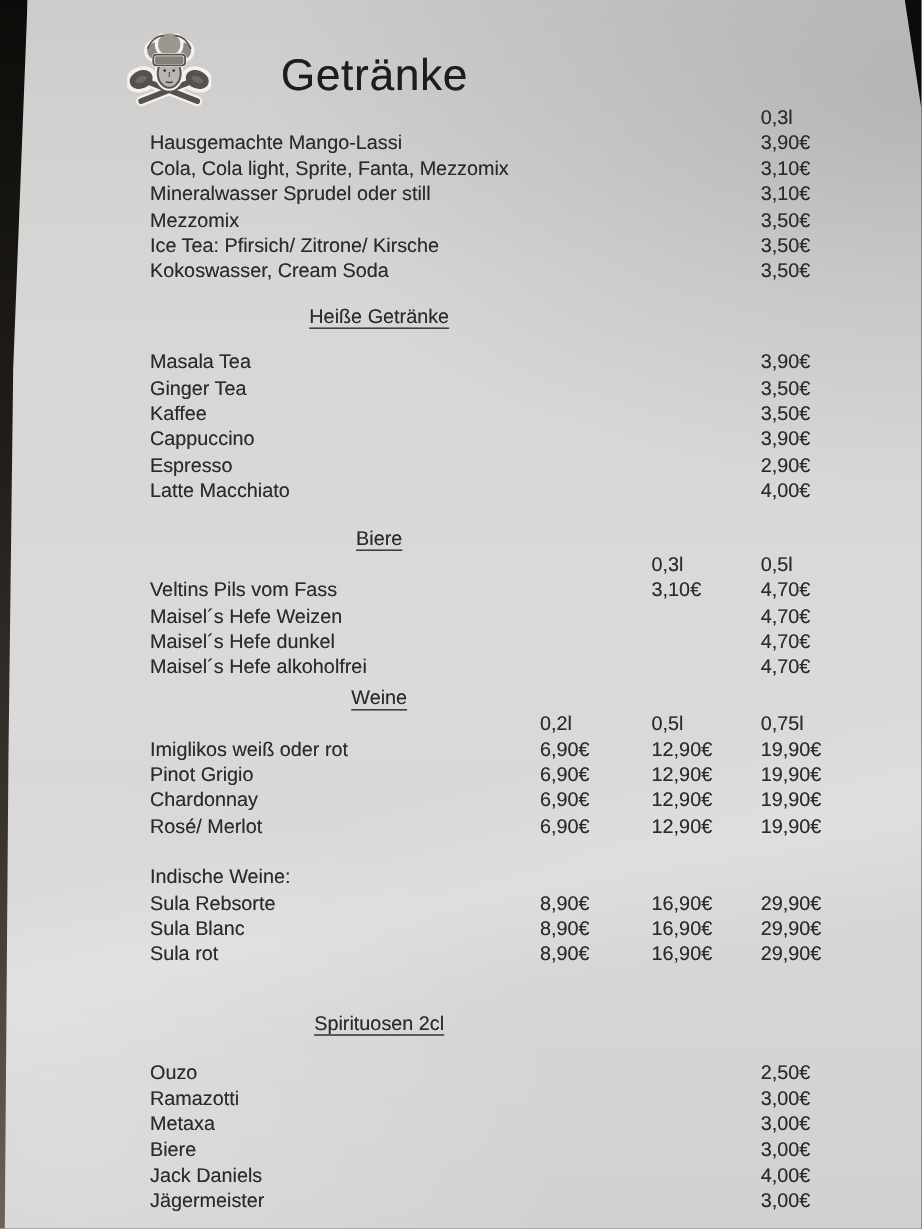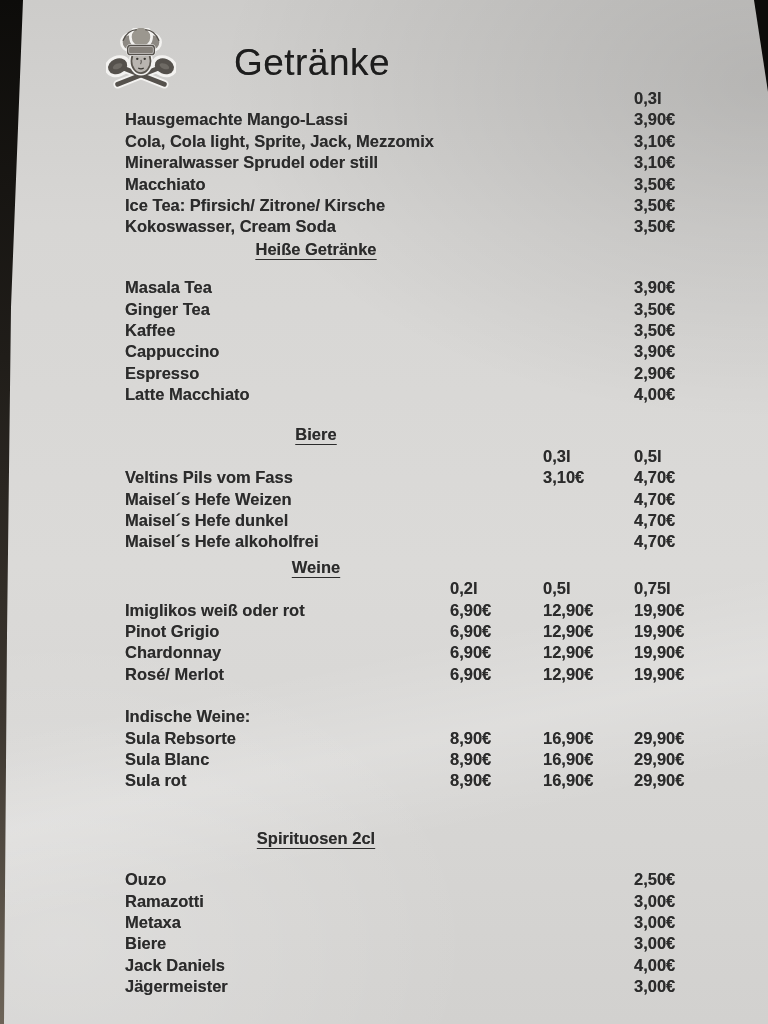--- a/index.html
+++ b/index.html
@@ -39,22 +39,22 @@
   }
   .row{position:relative;height:21.4px;line-height:21.4px;font-size:16.5px;}
   .row .nm{position:absolute;left:125px;white-space:nowrap;text-align:right;}
   .row .p{position:absolute;white-space:nowrap;}
   .c1{left:450px;}.c2{left:543px;}.c3{left:634px;}
   .heading{text-align:center;}
   .heading .hd{
     text-decoration:underline;text-decoration-thickness:1.4px;text-underline-offset:4px;
     padding-left:8px; 
   }
-  .row, .heading .hd{ text-shadow:0 0 0.45px rgba(40,40,40,0.5);font-weight:bold; }
-  .mt14{margin-top:1px}.mt15{margin-top:4px}.mt17{margin-top:17px}
+  .row, .heading .hd{ text-shadow:0 0 0.45px rgba(40,40,40,0.5); }
+  .mt14{margin-top:16px}.mt15{margin-top:4px}.mt17{margin-top:17px}
   .mt19{margin-top:19px}.mt20{margin-top:20px}.mt21{margin-top:21px}.mt36{margin-top:36px}
 </style>
 </head>
 <body>
 
 <div class="photo">
   <div class="left-edge"></div>
   <div class="corner-tr"></div>
 
   <div class="content">
@@ -96,29 +96,29 @@
     </div>
 
     <div class="row">
       <span class="p c3">0,3l</span>
     </div>
     <div class="row">
       <span class="nm">Hausgemachte Mango-Lassi</span>
       <span class="p c3">3,90€</span>
     </div>
     <div class="row">
-      <span class="nm">Cola, Cola light, Sprite, Jack, Mezzomix</span>
+      <span class="nm">Cola, Cola light, Sprite, Fanta, Mezzomix</span>
       <span class="p c3">3,10€</span>
     </div>
     <div class="row">
       <span class="nm">Mineralwasser Sprudel oder still</span>
       <span class="p c3">3,10€</span>
     </div>
     <div class="row">
-      <span class="nm">Macchiato</span>
+      <span class="nm">Mezzomix</span>
       <span class="p c3">3,50€</span>
     </div>
     <div class="row">
       <span class="nm">Ice Tea: Pfirsich/ Zitrone/ Kirsche</span>
       <span class="p c3">3,50€</span>
     </div>
     <div class="row">
       <span class="nm">Kokoswasser, Cream Soda</span>
       <span class="p c3">3,50€</span>
     </div>

